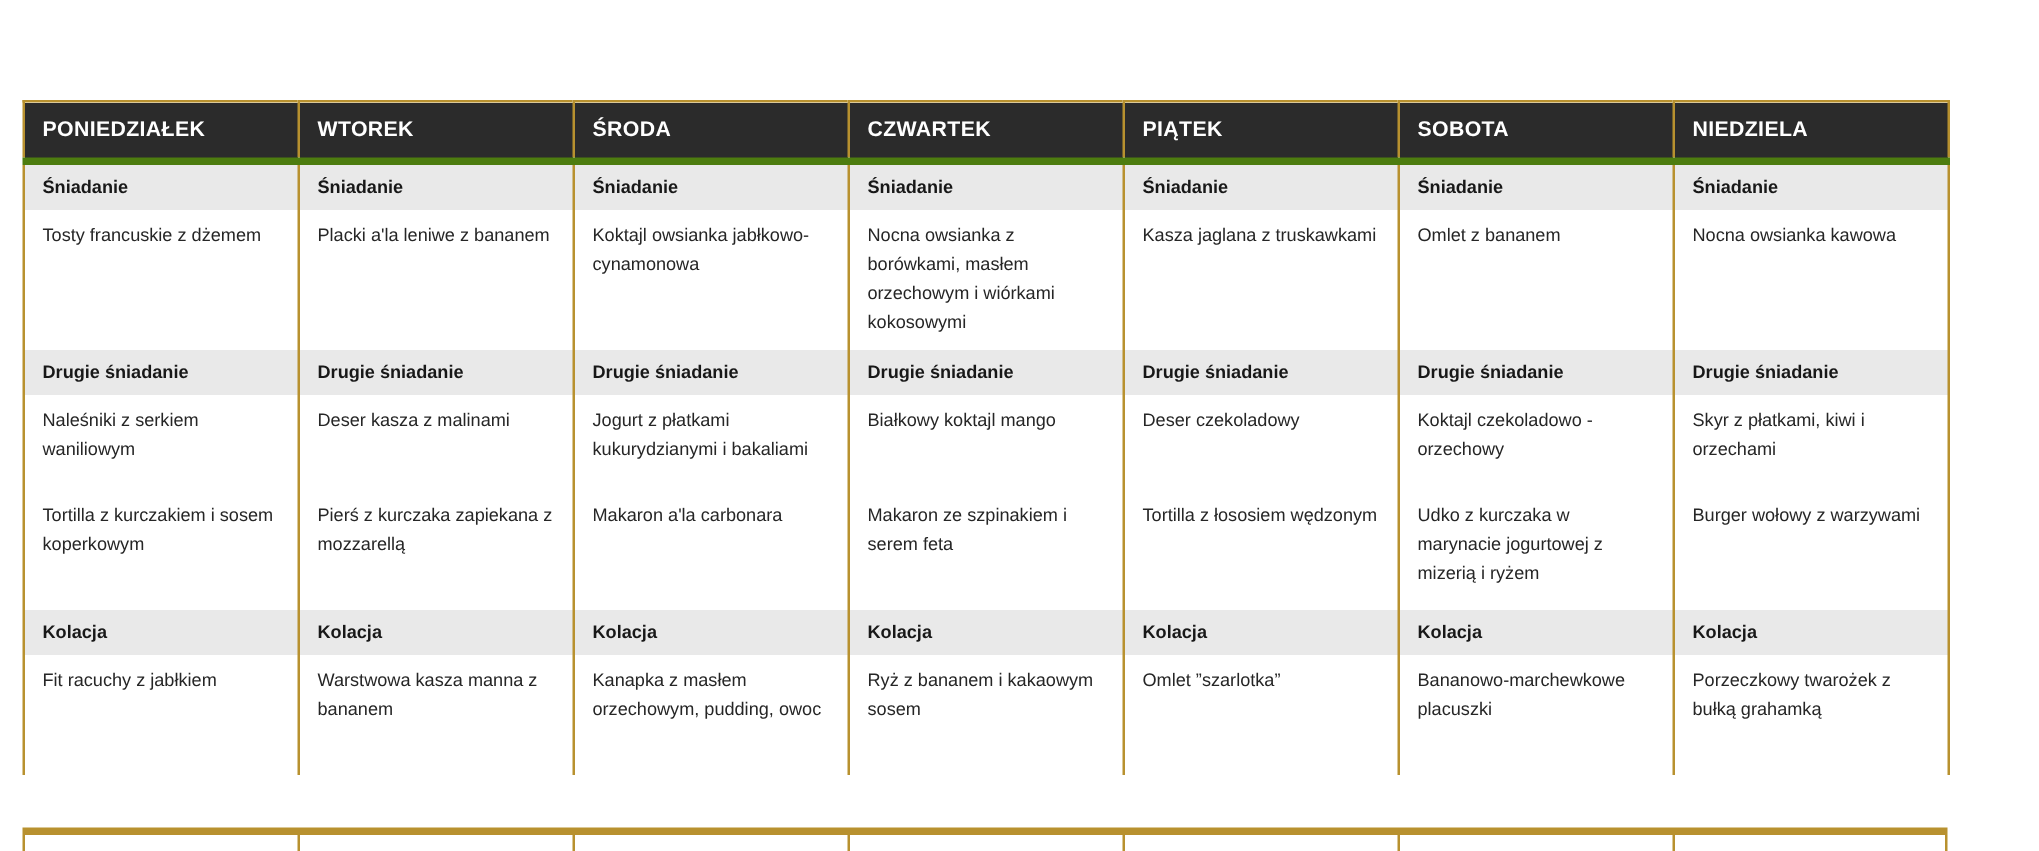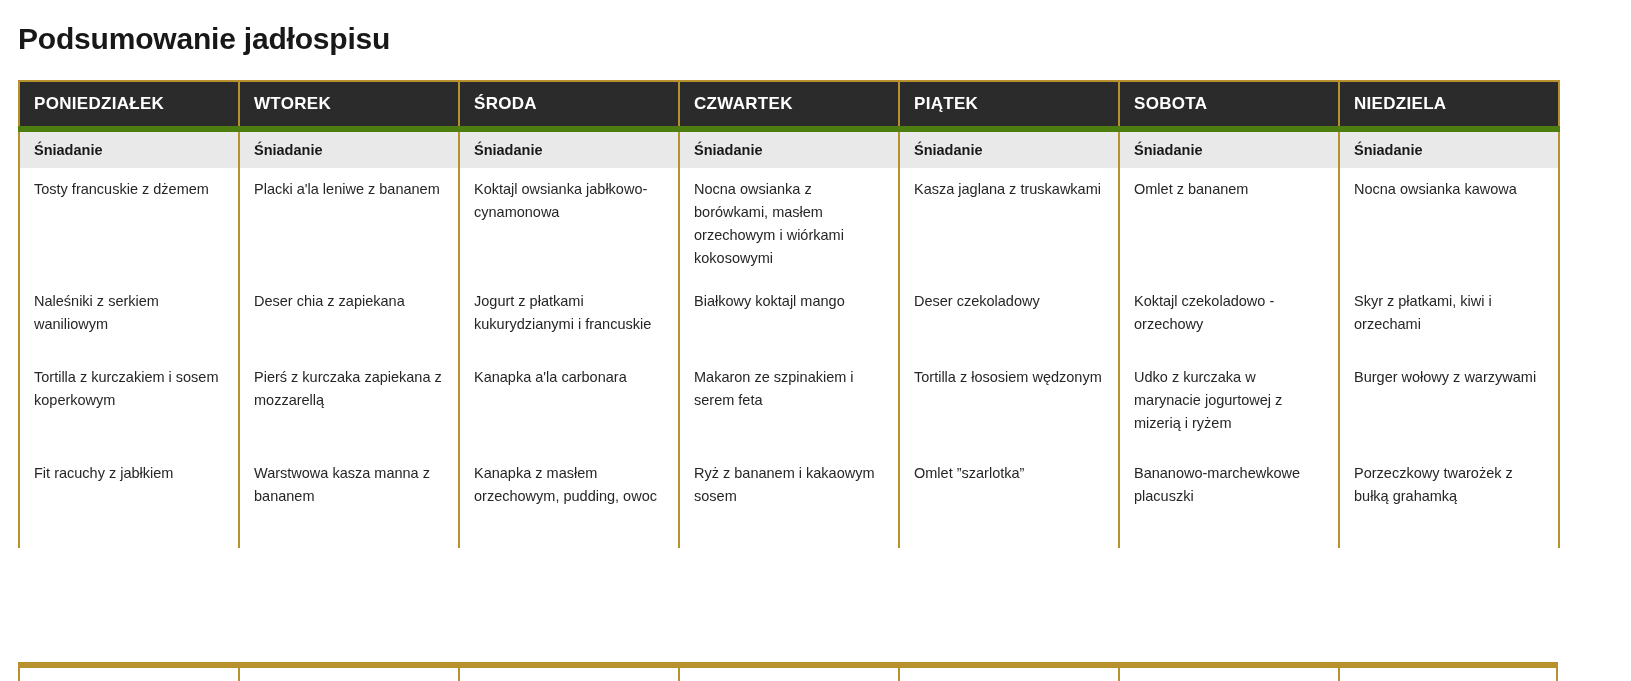--- a/index.html
+++ b/index.html
@@ -141,21 +141,20 @@
     width: 2px;
     height: 13px;
     background: #b8912f;
   }
 </style>
 </head>
 <body>
 
 <div class="page">
 
-  <h1 class="page-title">Podsumowanie jadłospisu</h1>
 
   <div class="table-wrap">
     <table class="menu-table">
       <colgroup>
         <col>
           <col>
           <col>
           <col>
           <col>
           <col>
@@ -188,40 +187,58 @@
         <tr class="row-breakfast-item">
           <td class="meal-item">Tosty francuskie z dżemem</td>
           <td class="meal-item">Placki a'la leniwe z bananem</td>
           <td class="meal-item">Koktajl owsianka jabłkowo-cynamonowa</td>
           <td class="meal-item">Nocna owsianka z borówkami, masłem orzechowym i wiórkami kokosowymi</td>
           <td class="meal-item">Kasza jaglana z truskawkami</td>
           <td class="meal-item">Omlet z bananem</td>
           <td class="meal-item">Nocna owsianka kawowa</td>
         </tr>
 
+        <tr class="row-snack-label">
+          <td class="meal-label">Drugie śniadanie</td>
+          <td class="meal-label">Drugie śniadanie</td>
+          <td class="meal-label">Drugie śniadanie</td>
+          <td class="meal-label">Drugie śniadanie</td>
+          <td class="meal-label">Drugie śniadanie</td>
+          <td class="meal-label">Drugie śniadanie</td>
+          <td class="meal-label">Drugie śniadanie</td>
+        </tr>
         <tr class="row-snack-item">
           <td class="meal-item">Naleśniki z serkiem waniliowym</td>
-          <td class="meal-item">Deser chia z zapiekana</td>
-          <td class="meal-item">Jogurt z płatkami kukurydzianymi i francuskie</td>
+          <td class="meal-item">Deser kasza z malinami</td>
+          <td class="meal-item">Jogurt z płatkami kukurydzianymi i bakaliami</td>
           <td class="meal-item">Białkowy koktajl mango</td>
           <td class="meal-item">Deser czekoladowy</td>
           <td class="meal-item">Koktajl czekoladowo - orzechowy</td>
           <td class="meal-item">Skyr z płatkami, kiwi i orzechami</td>
         </tr>
 
         <tr class="row-lunch-item">
           <td class="meal-item">Tortilla z kurczakiem i sosem koperkowym</td>
           <td class="meal-item">Pierś z kurczaka zapiekana z mozzarellą</td>
-          <td class="meal-item">Kanapka a'la carbonara</td>
+          <td class="meal-item">Makaron a'la carbonara</td>
           <td class="meal-item">Makaron ze szpinakiem i serem feta</td>
           <td class="meal-item">Tortilla z łososiem wędzonym</td>
           <td class="meal-item">Udko z kurczaka w marynacie jogurtowej z mizerią i ryżem</td>
           <td class="meal-item">Burger wołowy z warzywami</td>
         </tr>
 
+        <tr class="row-dinner-label">
+          <td class="meal-label">Kolacja</td>
+          <td class="meal-label">Kolacja</td>
+          <td class="meal-label">Kolacja</td>
+          <td class="meal-label">Kolacja</td>
+          <td class="meal-label">Kolacja</td>
+          <td class="meal-label">Kolacja</td>
+          <td class="meal-label">Kolacja</td>
+        </tr>
         <tr class="row-dinner-item">
           <td class="meal-item">Fit racuchy z jabłkiem</td>
           <td class="meal-item">Warstwowa kasza manna z bananem</td>
           <td class="meal-item">Kanapka z masłem orzechowym, pudding, owoc</td>
           <td class="meal-item">Ryż z bananem i kakaowym sosem</td>
           <td class="meal-item">Omlet ”szarlotka”</td>
           <td class="meal-item">Bananowo-marchewkowe placuszki</td>
           <td class="meal-item">Porzeczkowy twarożek z bułką grahamką</td>
         </tr>
 

